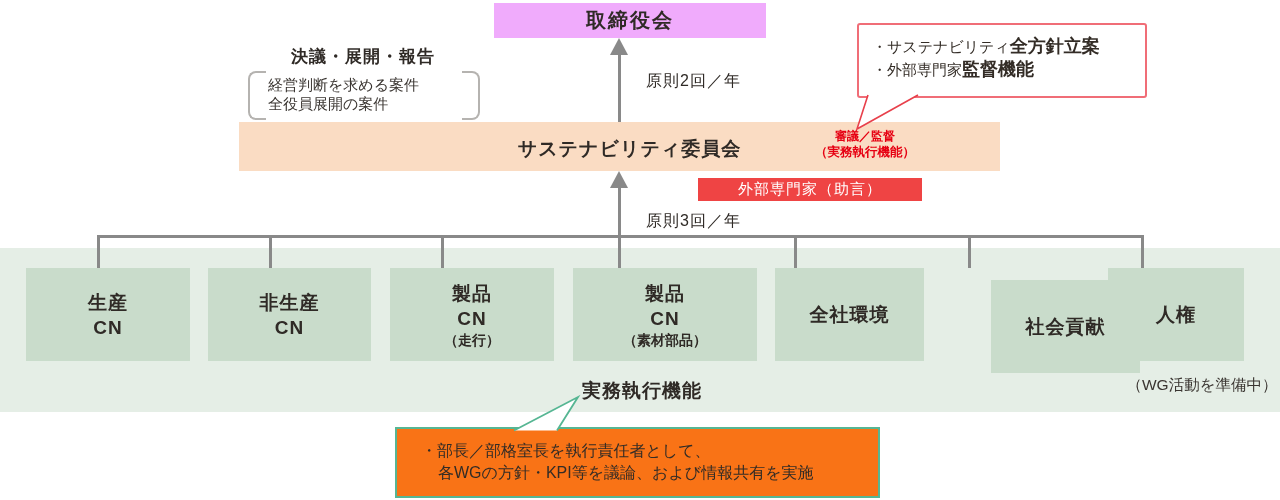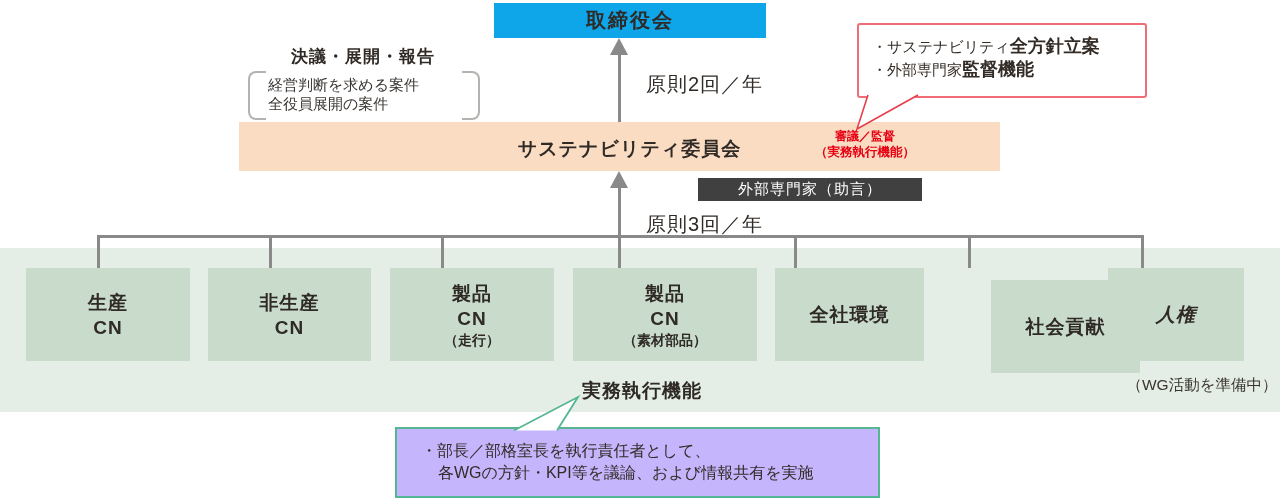--- a/index.html
+++ b/index.html
@@ -2,54 +2,54 @@
 <html><head>
 <meta charset="utf-8">
 <style>
   html,body{margin:0;padding:0;background:#ffffff;}
   #canvas{
     position:relative;width:1280px;height:500px;overflow:hidden;background:#ffffff;
     font-family:"Liberation Sans","DejaVu Sans",sans-serif;color:#2f2a26;
   }
   .abs{position:absolute;}
   
-  .board-box{left:494px;top:3px;width:272px;height:35px;background:#0ea5e9;
+  .board-box{left:494px;top:3px;width:272px;height:35px;background:#f0abfc;
     display:flex;align-items:center;justify-content:center;font-size:20px;font-weight:bold;letter-spacing:2px;}
   
   .decision-label{left:248px;top:45px;width:230px;text-align:center;font-size:17px;font-weight:bold;letter-spacing:1px;}
   .bracket-l{left:248px;top:71px;width:16px;height:45px;border:2px solid #b5b3b0;border-right:none;border-radius:8px 0 0 8px;}
   .bracket-r{left:462px;top:71px;width:16px;height:45px;border:2px solid #b5b3b0;border-left:none;border-radius:0 8px 8px 0;}
   .bracket-text{left:250px;top:75px;width:228px;padding-left:18px;box-sizing:border-box;font-size:15px;line-height:19px;color:#3a3531;}
   
   .gray{background:#898989;}
   .arrow-stem{width:3px;}
   .arrowhead{width:0;height:0;border-left:9px solid transparent;border-right:9px solid transparent;border-bottom:17px solid #898989;}
-  .freq-label{font-size:20px;letter-spacing:1px;}
+  .freq-label{font-size:16px;letter-spacing:1px;}
   
   .committee-bar{left:239px;top:122px;width:761px;height:49px;background:#fadcc3;}
   .committee-label{left:239px;top:136px;width:761px;text-align:center;font-size:19px;font-weight:bold;letter-spacing:1px;transform:translateX(10px);}
   .committee-role{left:790px;top:128px;width:150px;text-align:center;color:#e60012;line-height:16px;}
   .committee-role .r1{font-size:12px;font-weight:bold;display:block;}
   .committee-role .r2{font-size:12.5px;font-weight:bold;display:block;}
   
   .red-callout{left:857px;top:23px;width:290px;height:75px;background:#ffffff;border:2px solid #f06d77;border-radius:3px;
     box-sizing:border-box;padding:10px 0 16px 13px;font-size:15px;line-height:22px;color:#332c26;}
   .red-callout b{font-size:18px;}
   
-  .expert-box{left:698px;top:178px;width:224px;height:23px;background:#404040;color:#ffffff;
+  .expert-box{left:698px;top:178px;width:224px;height:23px;background:#ef4444;color:#ffffff;
     display:flex;align-items:center;justify-content:center;font-size:15px;letter-spacing:1px;}
   
   .band{left:0;top:248px;width:1280px;height:164px;background:#e5eee6;}
   .wg-box{top:268px;height:93px;background:#c9dccb;display:flex;flex-direction:column;align-items:center;justify-content:center;
     font-size:19px;font-weight:bold;line-height:25px;letter-spacing:1px;text-align:center;}
   .wg-box .note{font-size:14px;font-weight:bold;line-height:18px;letter-spacing:0;}
   .exec-label{left:542px;top:378px;width:200px;text-align:center;font-size:19px;font-weight:bold;letter-spacing:1px;}
   .wg-note{left:1124px;top:375px;width:156px;text-align:center;font-size:15.5px;color:#3a3531;}
   
-  .green-callout{left:395px;top:427px;width:485px;height:71px;background:#c4b5fd;border:2px solid #56b693;
+  .green-callout{left:395px;top:427px;width:485px;height:71px;background:#f97316;border:2px solid #56b693;
     box-sizing:border-box;padding:11px 0 0 24px;font-size:16px;line-height:22px;color:#332c26;}
   .green-callout .l2{padding-left:17px;}
   svg.overlay{position:absolute;left:0;top:0;pointer-events:none;}
 </style>
 </head>
 <body>
 
 <div id="canvas">
 
   <div class="abs band"></div>
@@ -120,21 +120,21 @@
     <span class="note">（素材部品）</span>
   </div>
   <div class="abs wg-box" style="left:775px;width:149px;">
     <span>全社環境</span>
 
   </div>
   <div class="abs wg-box" style="left:991px;width:149px;margin-top:12px;">
     <span>社会貢献</span>
 
   </div>
-  <div class="abs wg-box" style="left:1108px;width:136px;font-style:italic;">
+  <div class="abs wg-box" style="left:1108px;width:136px;">
     <span>人権</span>
 
   </div>
 
   <div class="abs exec-label">実務執行機能</div>
   <div class="abs wg-note">（WG活動を準備中）</div>
 
   <div class="abs green-callout">
     <div class="l1">・部長／部格室長を執行責任者として、</div>
     <div class="l2">各WGの方針・KPI等を議論、および情報共有を実施</div>

